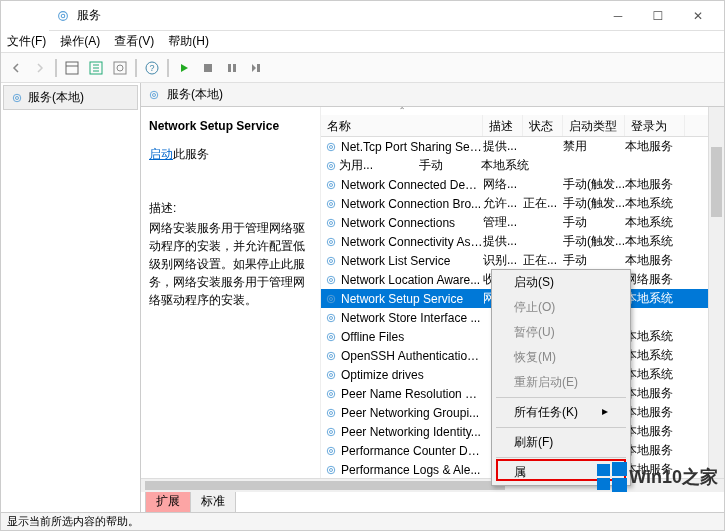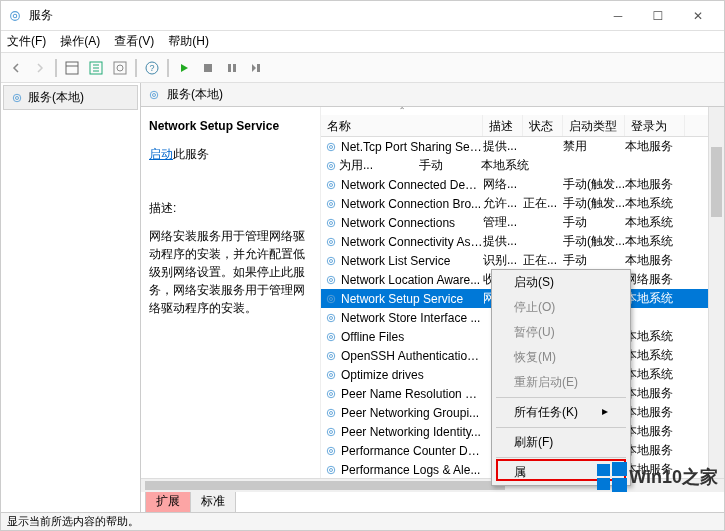--- a/index.html
+++ b/index.html
@@ -14,20 +14,21 @@
     overflow: hidden;
     position: relative;
     border: 1px solid #ccc;
   }
   .titlebar {
     height: 30px;
     display: flex;
     align-items: center;
     padding: 0 6px;
     border-bottom: 1px solid #e0e0e0;
+    margin-left: 48px;
   }
   .titlebar .icon { width:16px; height:16px; margin-right:6px; display:flex; align-items:center; justify-content:center;}
   .titlebar .title { flex:1; font-size:12px; }
   .winbtns { display:flex; }
   .winbtn { width:40px; height:28px; display:flex; align-items:center; justify-content:center; font-size:12px; color:#555;}
   .menubar { height:22px; display:flex; align-items:center; padding:0 6px; gap:14px; border-bottom:1px solid #e0e0e0;}
   .menubar span { font-size:12px; }
   .toolbar { height:30px; display:flex; align-items:center; padding:0 4px; gap:2px; border-bottom:1px solid #e0e0e0; background:#fafafa;}
   .tbtn { width:22px; height:22px; display:flex; align-items:center; justify-content:center; border:1px solid transparent; font-size:11px; color:#333;}
   .tbtn.sep { width:1px; height:18px; background:#ccc; margin:0 2px; padding:0;}
@@ -35,21 +36,21 @@
   .leftpane { width:140px; border-right:1px solid #ccc; background:#fff;}
   .leftpane .tree-item { display:flex; align-items:center; padding:3px 6px; background:#f0f0f0; border:1px solid #d0d0d0; margin:2px;}
   .leftpane .tree-item .ticon { width:14px; height:14px; margin-right:4px; display:flex; align-items:center; justify-content:center;}
   .rightpane { flex:1; display:flex; flex-direction:column; position:relative;}
   .rightheader { height:24px; background:#f5f5f5; border-bottom:1px solid #ccc; display:flex; align-items:center; padding:0 6px;}
   .rightheader .ricon { width:14px; margin-right:6px; display:flex; align-items:center; justify-content:center;}
   .rightbody { flex:1; display:flex; overflow:hidden;}
   .descpane { width:180px; padding:10px 8px; font-size:12px; line-height:1.5; border-right:1px solid #eee;}
   .descpane .svc-name { font-weight:bold; margin-bottom:10px;}
   .descpane .start-link { color:#0066cc; text-decoration:underline; margin-bottom:18px; display:inline-block;}
-  .desc-label { margin-bottom:10px;}
+  .desc-label { margin-bottom:2px;}
   .listpane { flex:1; display:flex; flex-direction:column; overflow:hidden;}
   .colheaders { display:flex; height:22px; border-bottom:1px solid #ddd; background:#fafafa;}
   .colheaders .col { padding:3px 6px; border-right:1px solid #eee; font-size:12px;}
   .col-name { width:162px;}
   .col-desc { width:40px;}
   .col-status { width:40px;}
   .col-start { width:62px;}
   .col-logon { width:60px;}
   .sort-arrow { text-align:center; width:162px; font-size:8px; color:#666; line-height:1;}
   .rows { flex:1; overflow:hidden;}

